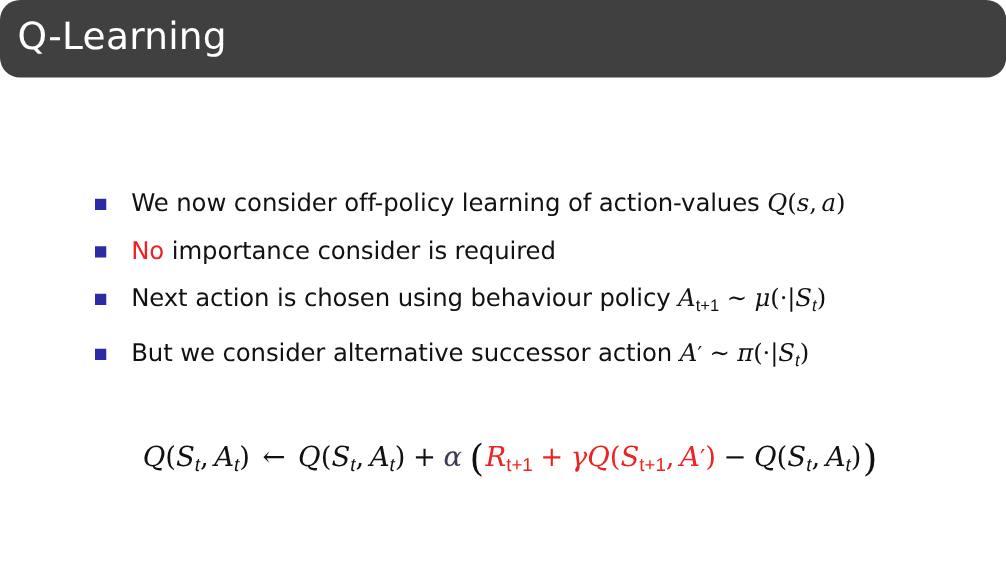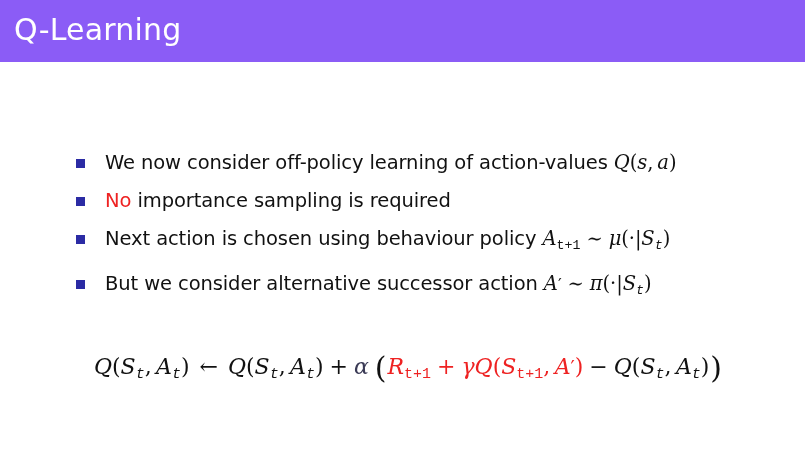--- a/index.html
+++ b/index.html
@@ -21,21 +21,22 @@
     width: 805px;
     height: 451px;
     background: #ffffff;
   }
   #title-bar {
     position: absolute;
     left: 0;
     top: 0;
     width: 805px;
     height: 62px;
-    background: #8b5cf6;
+    background: #404040;
+    border-radius: 16px;
   }
   #slide-title {
     position: absolute;
     left: 14px;
     top: 11px;
     font-family: "DejaVu Sans", sans-serif;
     font-size: 30px;
     line-height: 38px;
     font-weight: 400;
     color: #ffffff;
@@ -83,21 +84,21 @@
   }
 
   
   .m {
     font-family: "DejaVu Serif", serif;
     font-style: italic;
     font-size: 19.5px;
     letter-spacing: 0;
   }
   .sub {
-    font-family: Liberation Mono, monospace;
+    font-family: Liberation Sans, sans-serif;
     font-style: italic;
     font-size: 0.68em;
     vertical-align: -0.28em;
     letter-spacing: 0;
   }
   .sub.up { font-style: normal; }
   .paren, .punct {
     font-family: "DejaVu Serif", serif;
     font-style: normal;
     font-size: 19.5px;
@@ -157,21 +158,21 @@
 
     <ul id="bullet-list">
 
       <li class="bullet-item">
         <span class="bullet-marker"></span>
         <span>We now consider off-policy learning of action-values </span><span class="mathgroup"><span class="m">Q</span><span class="paren">(</span><span class="m">s</span><span class="punct">, </span><span class="m">a</span><span class="paren">)</span></span>
       </li>
 
       <li class="bullet-item">
         <span class="bullet-marker"></span>
-        <span class="red">No</span><span> importance sampling is required</span>
+        <span class="red">No</span><span> importance consider is required</span>
       </li>
 
       <li class="bullet-item">
         <span class="bullet-marker"></span>
         <span>Next action is chosen using behaviour policy </span><span class="mathgroup"><span class="m">A</span><span class="sub up">t+1</span><span class="sp"></span><span class="op">∼</span><span class="sp"></span><span class="greek">μ</span><span class="paren">(</span><span class="punct">·</span><span class="paren">|</span><span class="m">S</span><span class="sub">t</span><span class="paren">)</span></span>
       </li>
 
       <li class="bullet-item">
         <span class="bullet-marker"></span>
         <span>But we consider alternative successor action </span><span class="mathgroup"><span class="m">A</span><span class="paren" style="font-size:0.85em">′</span><span class="sp"></span><span class="op">∼</span><span class="sp"></span><span class="greek">π</span><span class="paren">(</span><span class="punct">·</span><span class="paren">|</span><span class="m">S</span><span class="sub">t</span><span class="paren">)</span></span>

